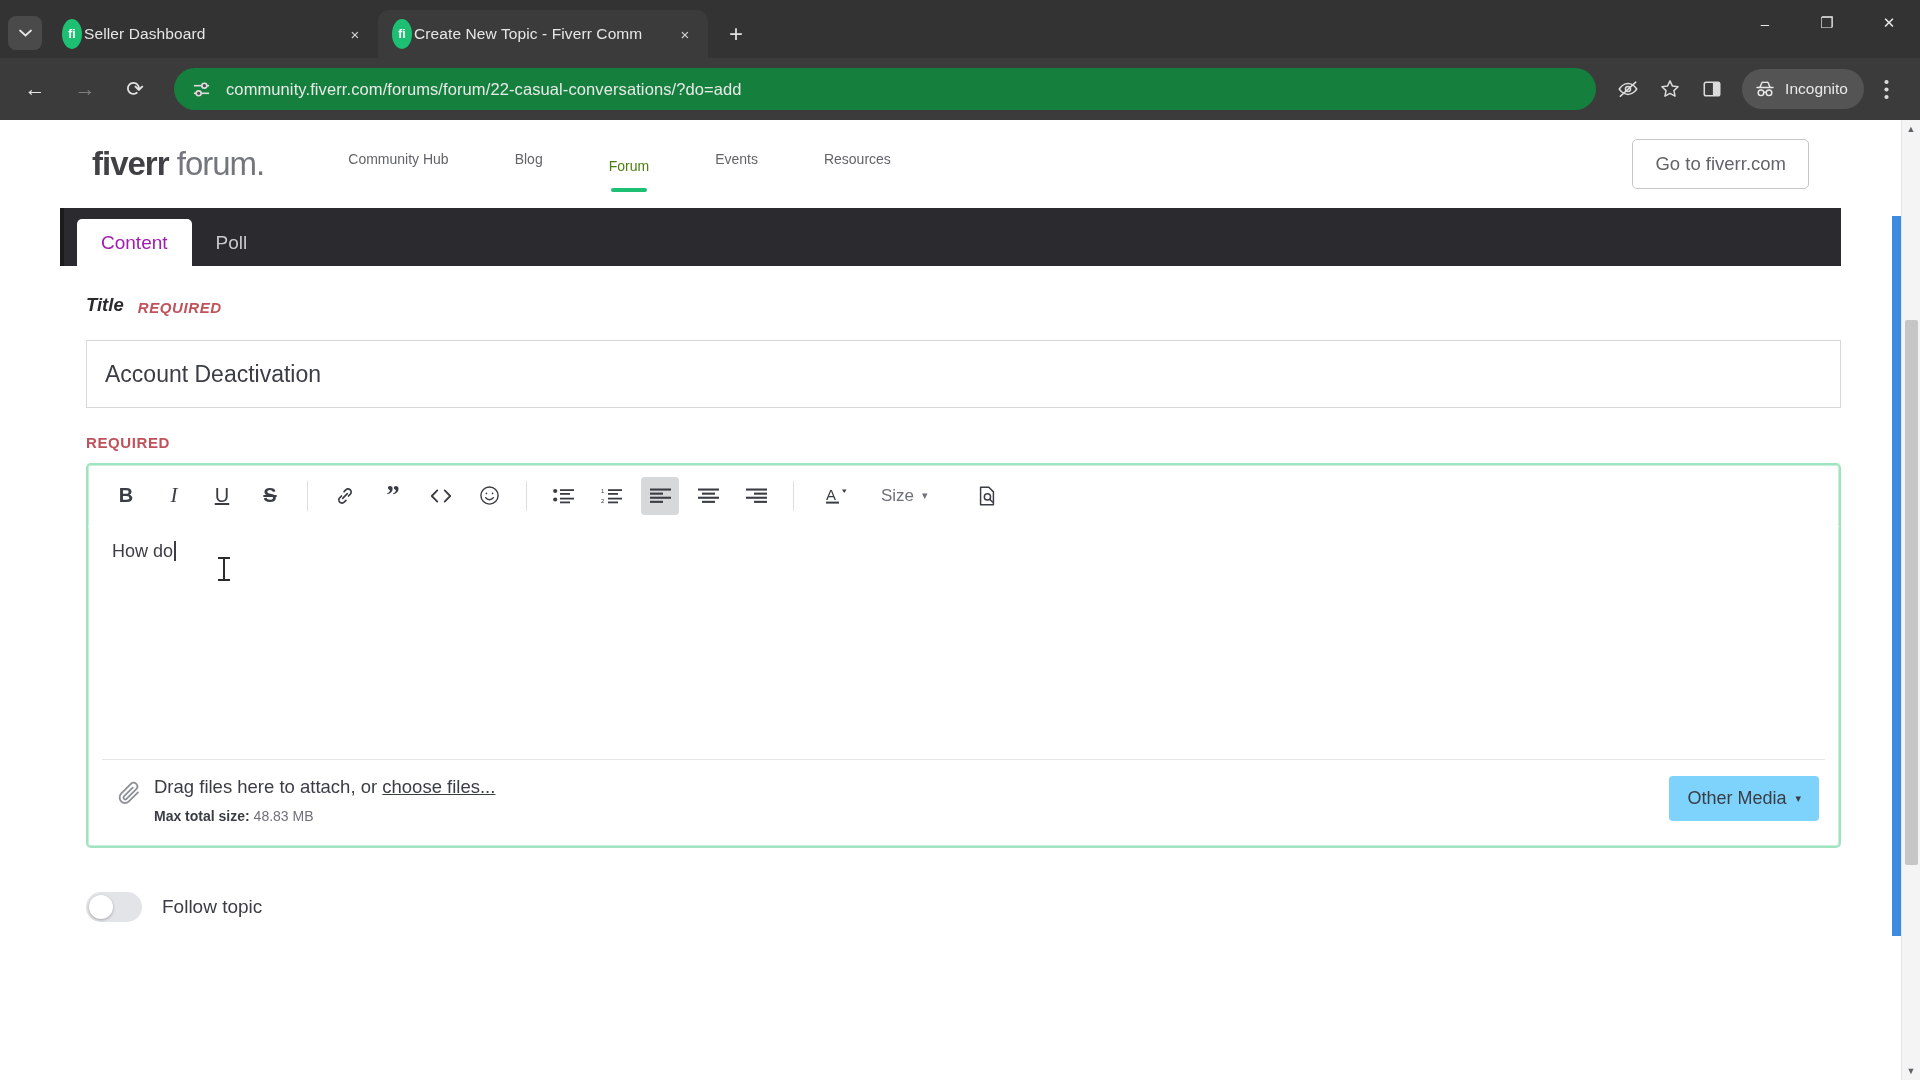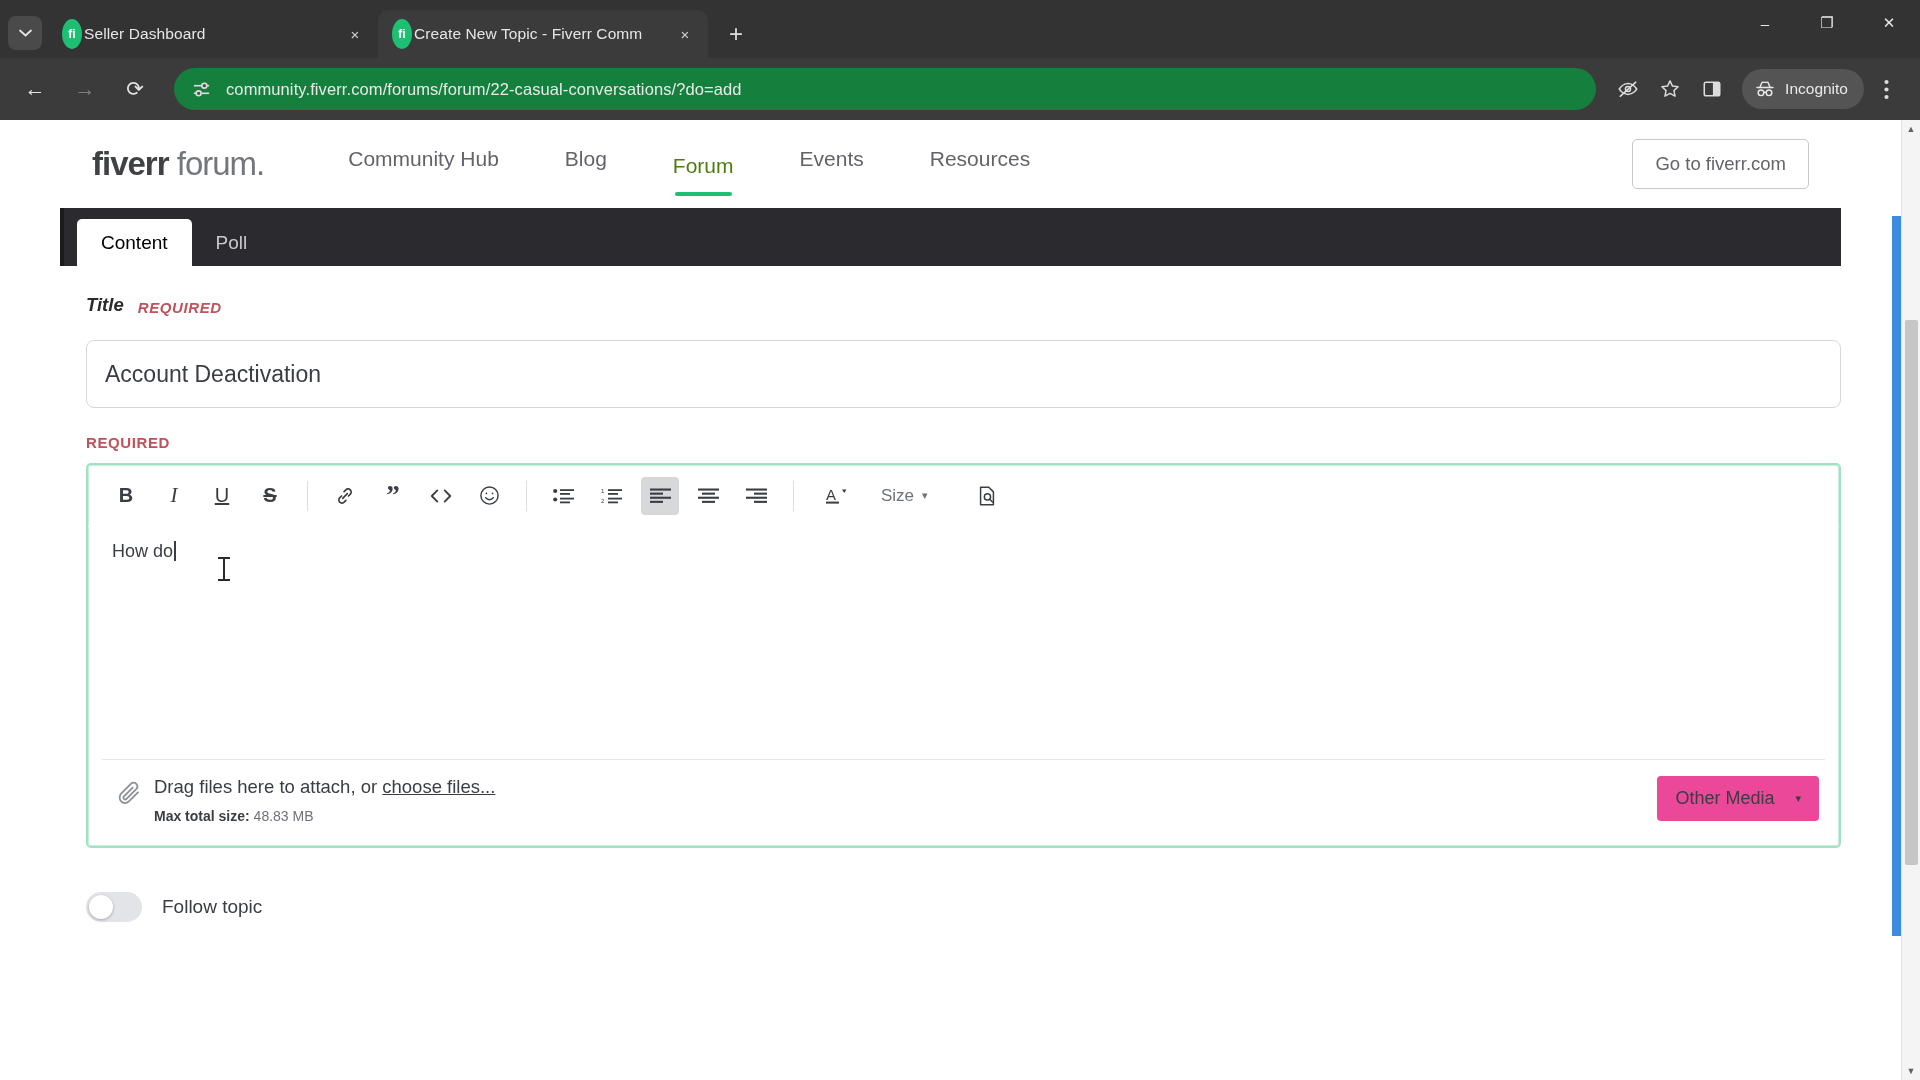--- a/index.html
+++ b/index.html
@@ -104,21 +104,21 @@
   
   .site-header {
     height: 88px; display: flex; align-items: center; padding: 0 92px 0 92px;
     background: #fff;
   }
   .logo { font-size: 33px; letter-spacing: -1px; white-space: nowrap; }
   .logo .b { font-weight: bold; color: #404145; }
   .logo .g { color: #74767e; font-weight: 400; }
   .mainnav { display: flex; align-items: center; margin-left: 84px; }
   .navitem {
-    position: relative; color: #62646a; font-size: 21px; margin-right: 66px;
+    position: relative; color: #62646a; font-size: 14px; margin-right: 66px;
     cursor: pointer; padding-bottom: 10px; white-space: nowrap;
   }
   .navitem.active { color: #4d7c0f; margin-top: 13px; }
   .navitem.active::after {
     content: ""; position: absolute; left: 2px; right: 2px; bottom: -8px;
     height: 4px; background: #1dbf73; border-radius: 2px;
   }
   .gofiverr {
     margin-left: auto; border: 1px solid #c5c6c9; border-radius: 5px;
     padding: 13px 22px; color: #62646a; font-size: 18.5px;
@@ -133,34 +133,34 @@
   }
   .tabbar::before {
     content: ""; position: absolute; left: 0; top: 0; bottom: 0; width: 4px;
     background: #1c1c1f;
   }
   .ftab {
     height: 47px; padding: 0 24px; display: flex; align-items: center;
     color: #c9c9cd; font-size: 19px; cursor: pointer;
     border-radius: 5px 5px 0 0;
   }
-  .ftab.active { background: #ffffff; color: #000000; font-weight: 400; }
+  .ftab.active { background: #ffffff; color: #a21caf; font-weight: 400; }
   .ftab:first-child { margin-left: 17px; }
 
   .form-body { padding: 28px 60px 0 26px; }
 
   .field-label { display: flex; align-items: flex-end; margin-bottom: 24px; font-style: italic; }
   .field-label .lbl {
     font-size: 18.5px; color: #2b2b2f; font-weight: bold; margin-right: 14px;
   }
   .req {
     font-size: 15px; color: #c0525b; letter-spacing: .6px; font-weight: bold;
   }
   .title-input {
-    width: 100%; height: 68px; border: 1px solid #d6d8dc; border-radius: 8px;
+    width: 100%; height: 68px; border: 1px solid #d6d8dc; border-radius: 0;
     font-size: 23px; color: #3b3d45; padding: 0 18px;
     font-family: "Liberation Sans", sans-serif; background: #fff; outline: none;
   }
   .req-solo { margin: 26px 0 12px 0; }
 
   
   .editor {
     border: 2px solid #9fe3c1; border-radius: 5px; background: #fff;
     box-shadow: 0 0 0 1px #c8efdb inset;
   }
@@ -207,23 +207,23 @@
     width: 46px; flex: 0 0 46px; display: flex; justify-content: center;
     padding-top: 4px; color: #8d9097;
   }
   .attach-text .line1 { font-size: 18.5px; color: #3b3d45; }
   .attach-text .line1 a {
     color: #3b3d45; text-decoration: underline; cursor: pointer;
   }
   .attach-text .line2 { font-size: 14px; color: #6f7179; margin-top: 10px; }
   .attach-text .line2 b { color: #3b3d45; font-weight: bold; }
   .other-media {
-    margin-left: auto; align-self: flex-start; background: #ec4899;
+    margin-left: auto; align-self: flex-start; background: #7dd3fc;
     border-radius: 4px; padding: 12px 18px; font-size: 18px; color: #3b3d45;
-    cursor: pointer; display: flex; align-items: center; white-space: nowrap; gap: 12px;
+    cursor: pointer; display: flex; align-items: center; white-space: nowrap;
   }
   .other-media .caret { margin-left: 9px; font-size: 11px; }
 
   .follow-row { display: flex; align-items: center; margin-top: 44px; }
   .switch {
     width: 56px; height: 30px; border-radius: 15px; background: #e2e4e8;
     position: relative; cursor: pointer; flex: 0 0 56px;
   }
   .switch .knob {
     position: absolute; left: 3px; top: 3px; width: 24px; height: 24px;

